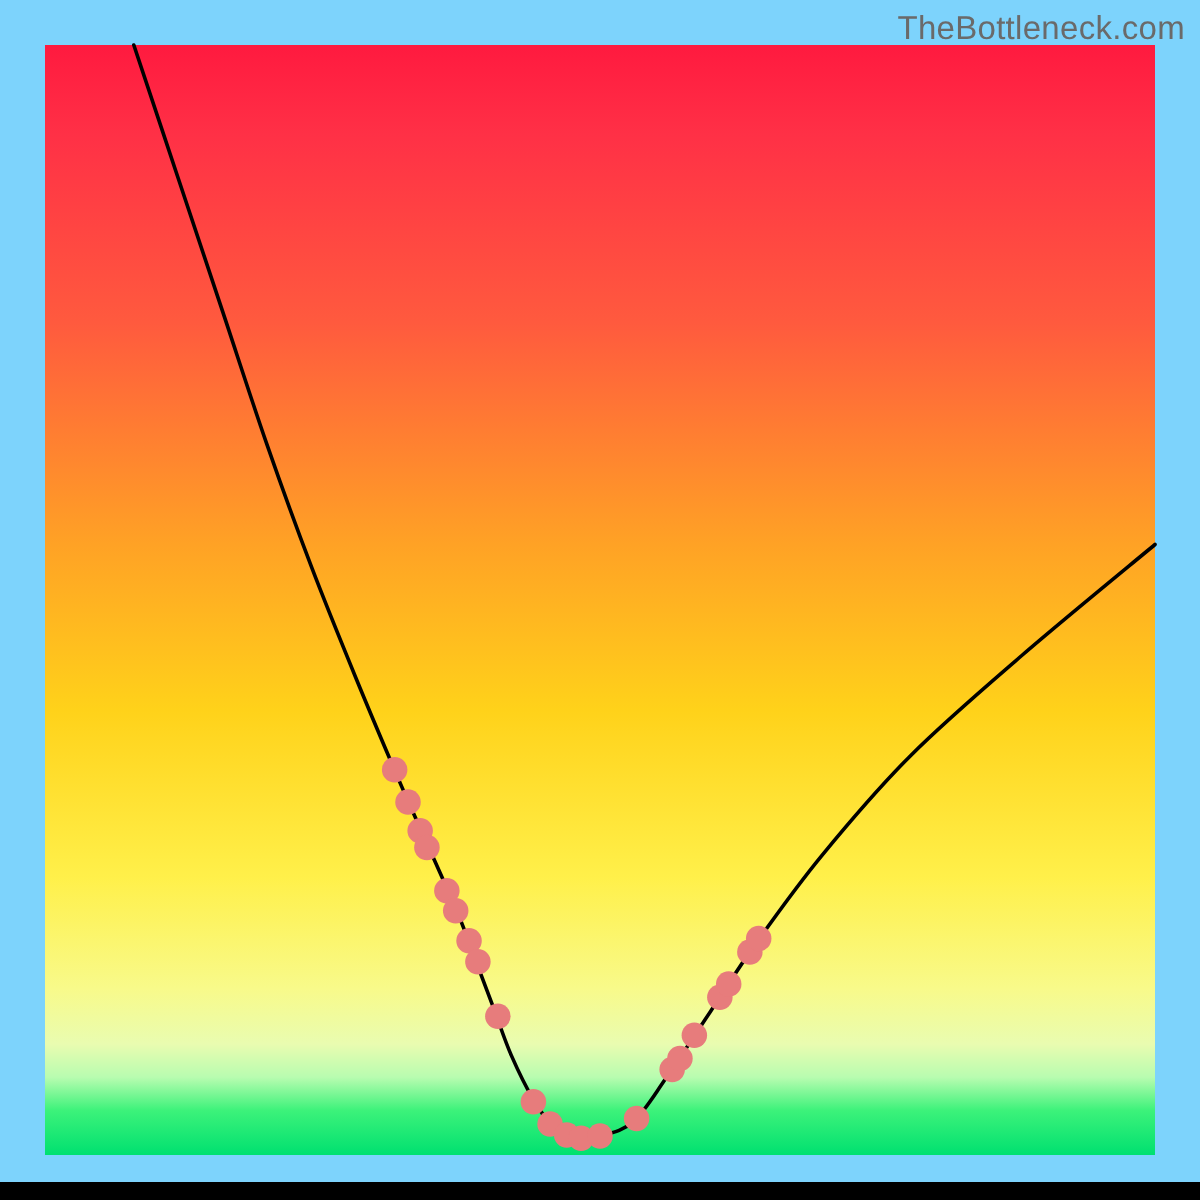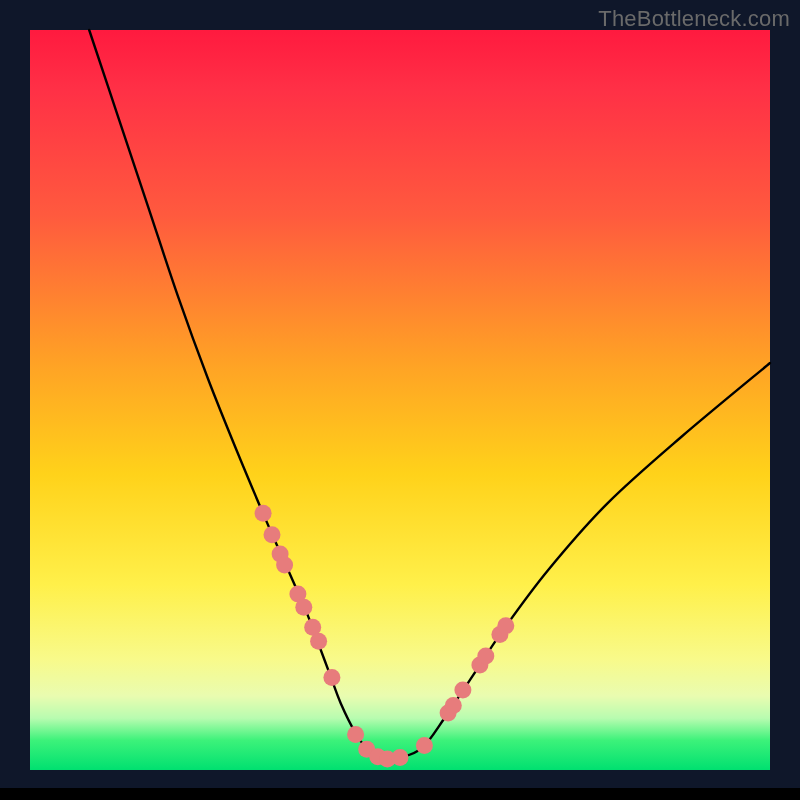--- a/index.html
+++ b/index.html
@@ -10,21 +10,21 @@
     overflow: hidden;
     background: #000;
     font-family: Arial, Helvetica, sans-serif;
   }
   .frame {
     position: absolute;
     left: 0;
     top: 0;
     width: 800px;
     height: 788px;
-    background: #0f172a;
+    background: #7dd3fc;
   }
   .plot {
     position: absolute;
     left: 30px;
     top: 30px;
     width: 740px;
     height: 740px;
     
     background: linear-gradient(to bottom,
       #ff1a3f 0%,

